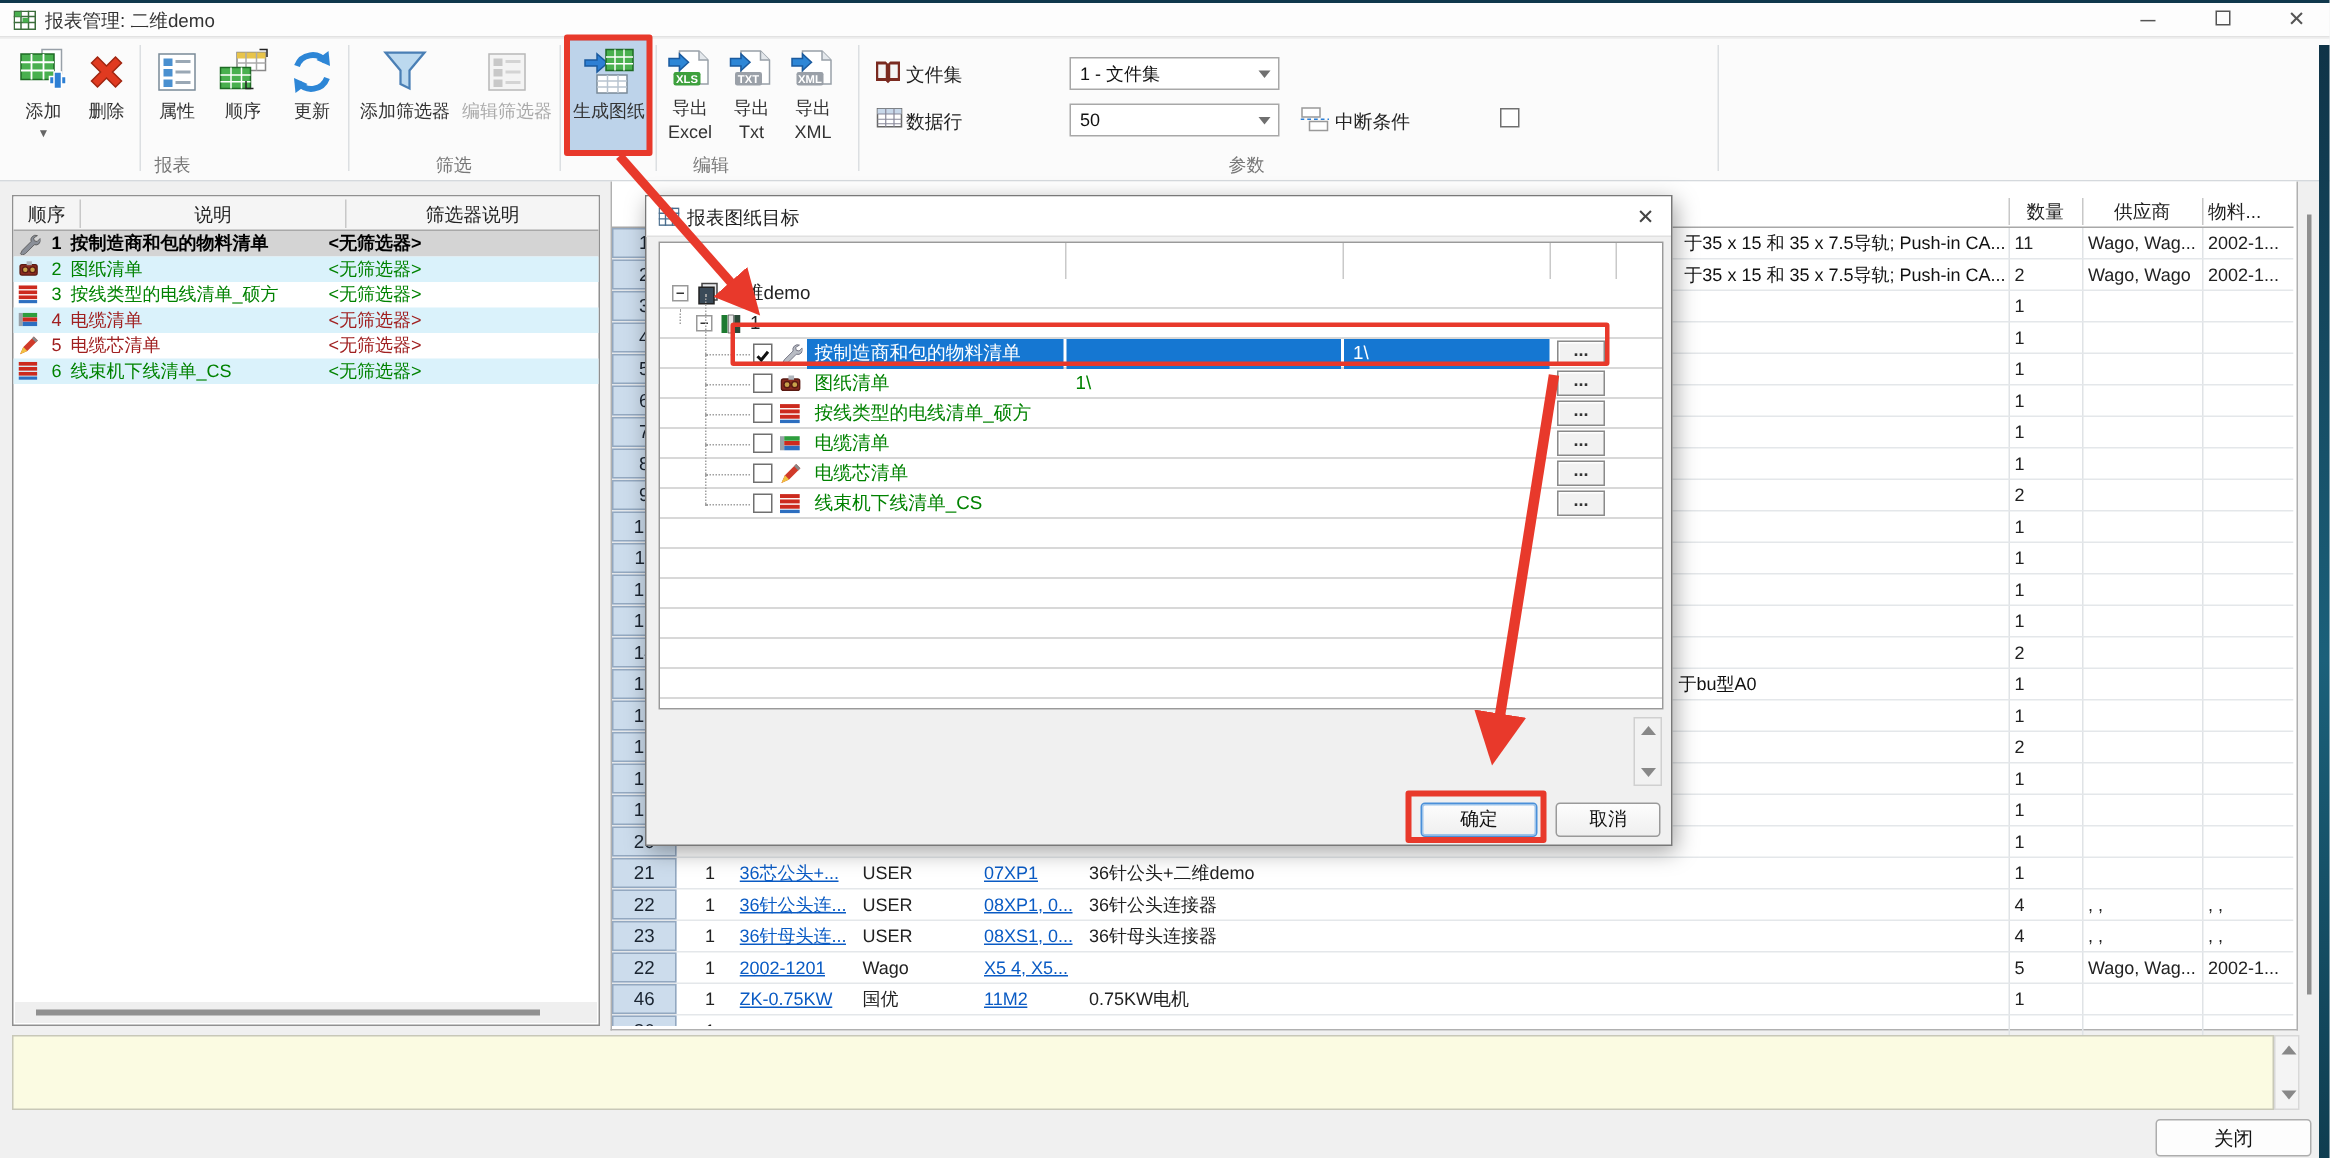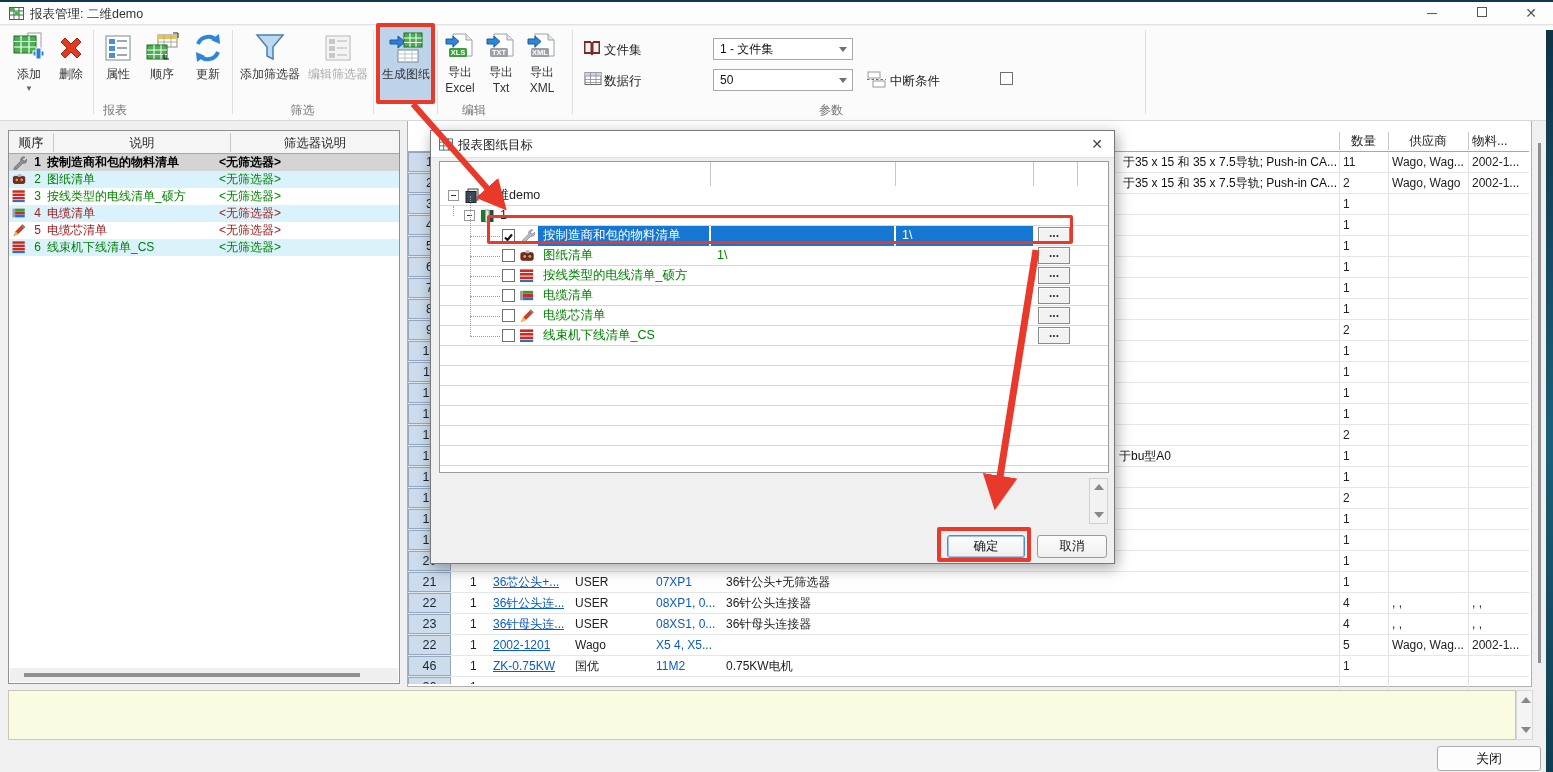--- a/index.html
+++ b/index.html
@@ -55,21 +55,21 @@
 .trow { position:relative; width:1121px; height:21px; border-bottom:1px solid #e4e7ea; line-height:20px; white-space:nowrap; }
 .trow .rnum { position:absolute; left:0; top:0; width:43px; height:20px; background:#ccdcec; border:1px solid #93a8c0; text-align:center; color:#1a2430; font-size:12.5px; line-height:18px; }
 .trow .tailR { position:absolute; right:192px; color:#111; }
 .trow .tailL { position:absolute; left:711px; color:#111; }
 .trow .cqty { position:absolute; left:935px; }
 .trow .csup { position:absolute; left:984px; max-width:74px; overflow:hidden; }
 .trow .cpart { position:absolute; left:1064px; max-width:55px; overflow:hidden; }
 .trow .c1 { position:absolute; left:62px; }
 .trow .plink { position:absolute; left:85px; color:#0a5bc4; text-decoration:underline; max-width:78px; overflow:hidden; }
 .trow .maker { position:absolute; left:167px; }
-.trow .device { position:absolute; left:248px; color:#0a5bc4; max-width:66px; overflow:hidden; }
+.trow .device { position:absolute; left:248px; color:#0a5bc4; text-decoration:underline; max-width:66px; overflow:hidden; }
 .trow .cdesc { position:absolute; left:318px; max-width:612px; overflow:hidden; }
 .vline { position:absolute; top:0; width:1px; height:553px; background:#e0e3e6; }
 
 
 .dialog { position:absolute; left:430px; top:128px; width:685px; height:434px; background:#f0f0f0; border:1px solid #787878; box-shadow:2px 4px 14px rgba(0,0,0,.35); }
 .dlg-title { position:absolute; left:0; top:0; width:100%; height:27px; background:#fff; border-bottom:1px solid #e0e0e0; }
 .dlg-title-text { position:absolute; left:27px; top:6px; font-size:12.5px; color:#222; }
 .dlg-close { position:absolute; right:8px; top:4px; width:18px; height:18px; text-align:center; font-size:14px; color:#444; line-height:18px; }
 .dlg-table { position:absolute; left:8px; top:30px; width:670px; height:312px; background:#fff; border:1px solid #9a9a9a; }
 .dt-header { position:absolute; left:0; top:0; width:668px; height:24px; border-bottom:1px solid #909090; background:#fff; }
@@ -494,21 +494,21 @@
           </div>
         </div>
       <div>
 
           <div class="trow">
             <div class="rnum">21</div>
             <span class="c1">1</span>
             <span class="plink">36芯公头+...</span>
             <span class="maker">USER</span>
             <span class="device">07XP1</span>
-            <span class="cdesc">36针公头+无筛选器</span>
+            <span class="cdesc">36针公头+二维demo</span>
             <span class="cqty">1</span>
             <span class="csup"></span>
             <span class="cpart"></span>
           </div>
 
           <div class="trow">
             <div class="rnum">22</div>
             <span class="c1">1</span>
             <span class="plink">36针公头连...</span>
             <span class="maker">USER</span>

